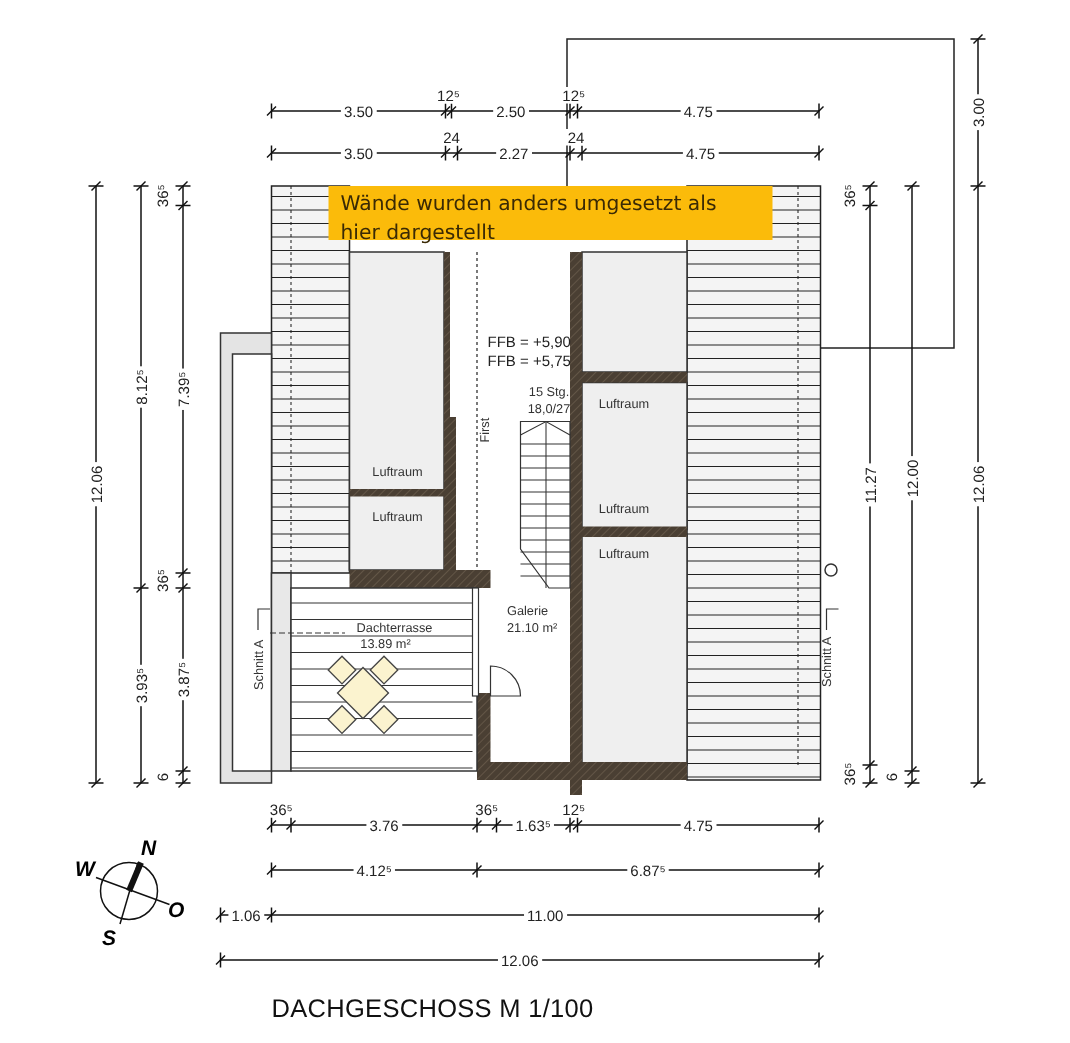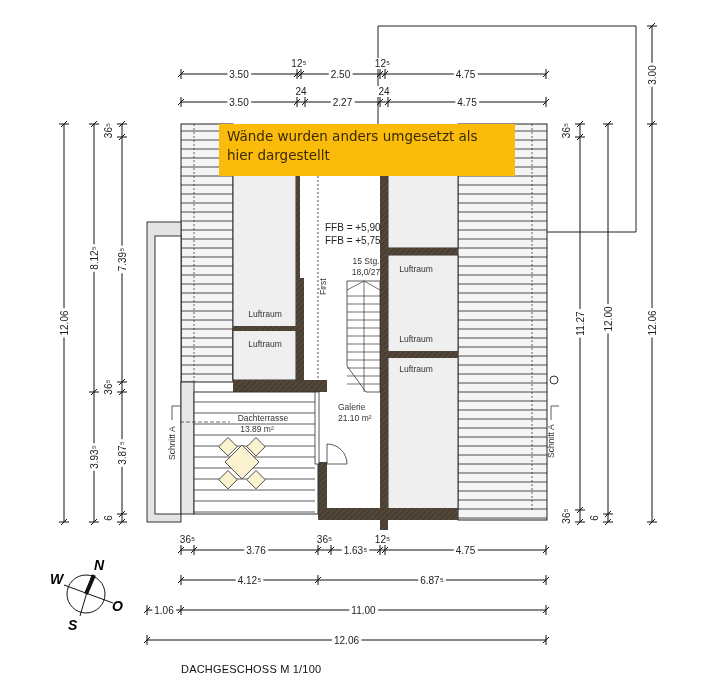--- a/index.html
+++ b/index.html
@@ -1,24 +1,24 @@
 <!DOCTYPE html>
 <html><head>
 <meta charset="utf-8">
 <style>
   html, body { margin:0; padding:0; background:#ffffff; }
   body { width:713px; height:695px; position:relative; overflow:hidden;
          font-family:"Liberation Sans", sans-serif; color:#222; }
   #plan { position:absolute; left:0; top:0; }
   .dim { font-family:"Liberation Sans", sans-serif; font-size:10px; fill:#222; }
   .lbl { font-family:"Liberation Sans", sans-serif; font-size:8.5px; fill:#333; }
-  .note { position:absolute; left:219px; top:124px; width:296px; height:52px;
+  .note { position:absolute; left:219px; top:124px; width:296px; height:36px;
           background:#fbbb0a; color:#3a2a05; font-family:"DejaVu Sans", sans-serif;
           font-size:13.5px; line-height:19px; padding:3px 8px; box-sizing:border-box; }
-  .title { position:absolute; left:181px; top:663px; font-size:11px; letter-spacing:0.2px; color:#111; }
+  .title { position:absolute; left:181px; top:663px; font-size:17px; letter-spacing:0.2px; color:#111; }
 </style>
 </head>
 <body>
 
 <svg id="plan" width="713" height="695" viewBox="0 0 713 695">
   <defs>
     <pattern id="hatch" width="4" height="4" patternUnits="userSpaceOnUse" patternTransform="rotate(45)">
       <rect width="4" height="4" fill="#4a3f33"></rect>
       <line x1="0" y1="0" x2="0" y2="4" stroke="#6b5d4d" stroke-width="1"></line>
     </pattern>

